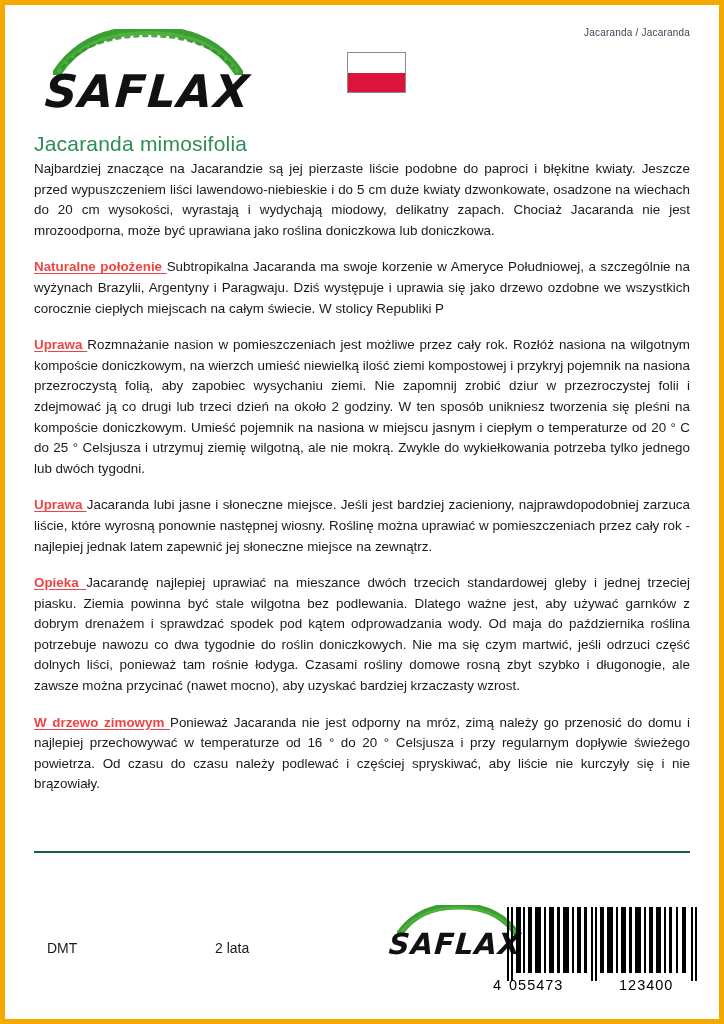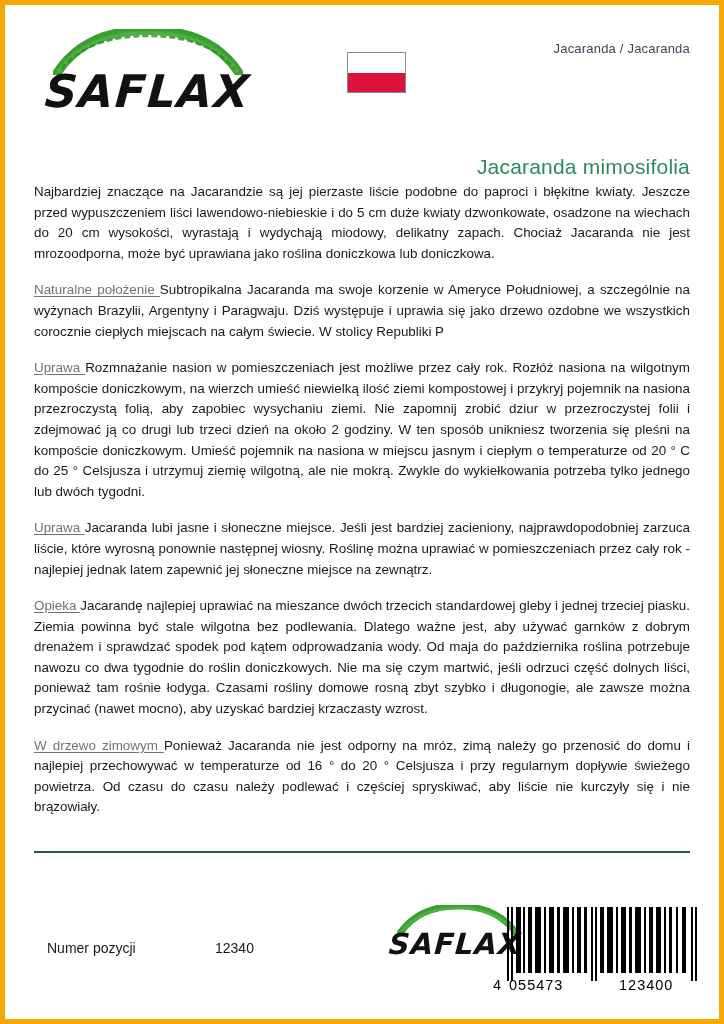--- a/index.html
+++ b/index.html
@@ -66,56 +66,56 @@
     width: 59px;
     height: 41px;
     border: 1px solid #8b8b8b;
     box-sizing: border-box;
   }
   .flag-white { height: 50%; background: #ffffff; }
   .flag-red { height: 50%; background: #dc143c; }
   .header-names {
     position: absolute;
     right: 0;
-    top: 36px;
-    font-size: 13px;
+    top: 22px;
+    font-size: 10px;
     color: #3b4756;
     letter-spacing: 0.2px;
   }
 
   
   .common-name {
     margin-top: 4px;
     font-size: 19px;
     font-weight: 700;
     color: #1b7a42;
     letter-spacing: 0.2px;
   }
   .botanical-name {
-    margin-top: 26px;
-    text-align: right;
+    margin-top: 3px;
+    text-align: left;
     font-size: 21px;
     color: #2e8b57;
     letter-spacing: 0.2px;
   }
 
   
   .content {
     font-size: 13.4px;
     line-height: 20.6px;
     color: #1a1a1a;
     text-align: justify;
   }
   .para {
     margin: 16px 0 9px 0;
   }
   .para.intro { margin-top: 3px; }
   .section-head {
-    font-weight: 400;
-    color: #737373;
+    font-weight: 700;
+    color: #ef4444;
     text-decoration: underline;
     text-underline-offset: 2px;
   }
 
   
   .divider {
     position: absolute;
     left: 29px;
     right: 29px;
     top: 846px;
@@ -234,22 +234,22 @@
 
       <p class="para"><span class="section-head">W drzewo zimowym </span><span>Ponieważ Jacaranda nie jest odporny na mróz, zimą należy go przenosić do domu i najlepiej przechowywać w temperaturze od 16 ° do 20 ° Celsjusza i przy regularnym dopływie świeżego powietrza. Od czasu do czasu należy podlewać i częściej spryskiwać, aby liście nie kurczyły się i nie brązowiały.</span></p>
     </div>
 
     <div class="divider"></div>
 
     <div class="footer">
 
       <div class="footer-table">
         <div class="footer-row">
-          <div class="footer-label">Numer pozycji</div>
-          <div class="footer-value">12340</div>
+          <div class="footer-label">DMT</div>
+          <div class="footer-value">2 lata</div>
         </div>
       </div>
 
       <div class="footer-logo">
         <svg class="logo-arc2" viewBox="0 0 122 30">
           <path d="M3 28 C 18 7, 40 1, 61 1 C 82 1, 104 7, 119 28" fill="none" stroke="#3a9e32" stroke-width="6.5" stroke-linecap="round"></path>
           <path d="M5 26 C 19 9, 40 3, 61 3 C 82 3, 103 9, 117 26" fill="none" stroke="#51b43f" stroke-width="3" stroke-linecap="round" stroke-dasharray="5 2.5" opacity="0.85"></path>
         </svg>
         <div class="logo-word2">SAFLAX</div>
       </div>

